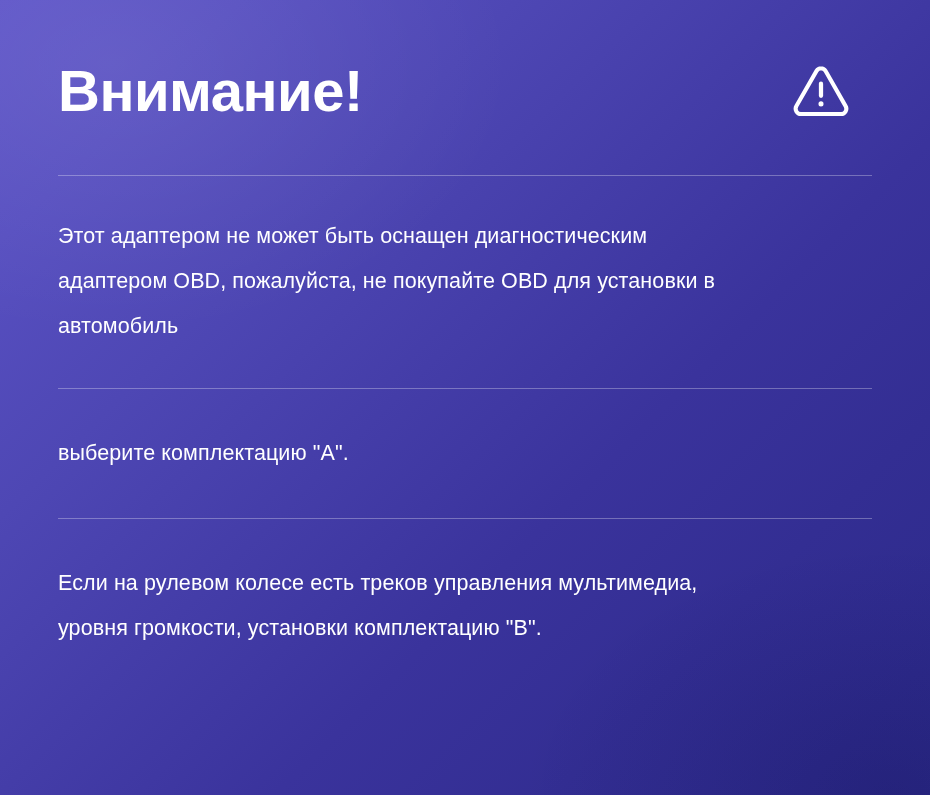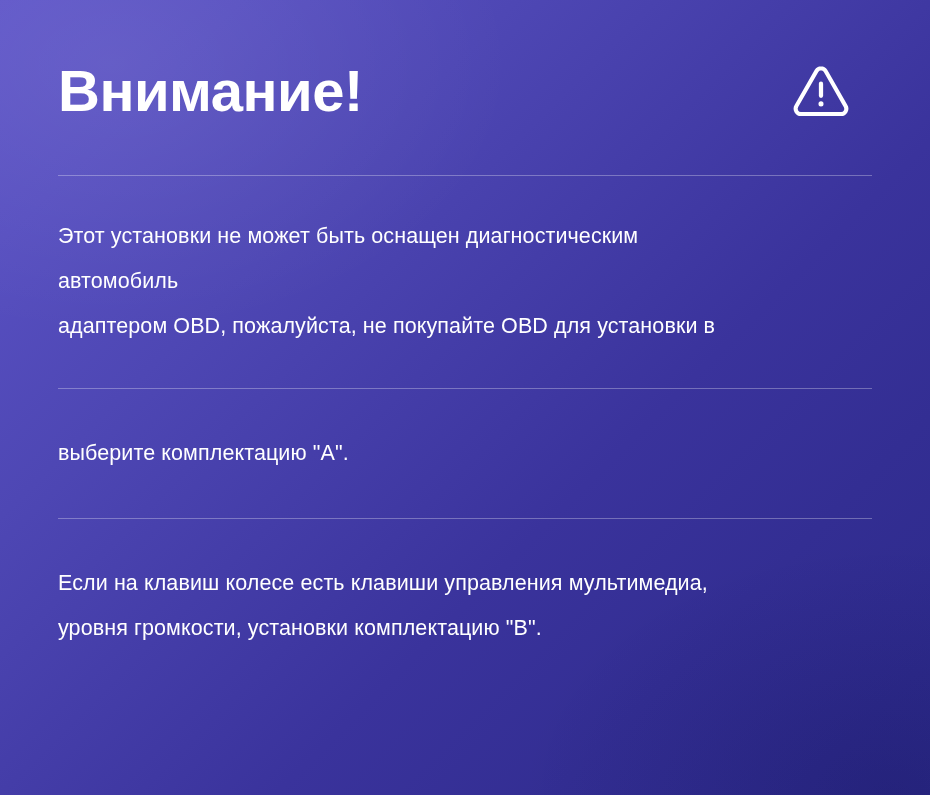--- a/index.html
+++ b/index.html
@@ -122,36 +122,36 @@
           <circle cx="32" cy="45.3" r="2.6" fill="#ffffff"></circle>
         </svg>
       </span>
     </div>
   </div>
 
   <div class="divider"></div>
 
   <div class="block block-1">
     <p>
-        <span class="nowrap-line">Этот установки не может быть оснащен диагностическим</span>
+        <span class="nowrap-line">Этот адаптером не может быть оснащен диагностическим</span>
+        <span class="nowrap-line">адаптером OBD, пожалуйста, не покупайте OBD для установки в</span>
         <span class="nowrap-line">автомобиль</span>
-        <span class="nowrap-line">адаптером OBD, пожалуйста, не покупайте OBD для установки в</span>
       </p>
   </div>
 
   <div class="divider"></div>
 
   <div class="block block-2">
     <p>
         <span class="nowrap-line">выберите комплектацию "A".</span>
       </p>
   </div>
 
   <div class="divider"></div>
 
   <div class="block block-3">
     <p>
-        <span class="nowrap-line">Если на клавиш колесе есть клавиши управления мультимедиа,</span>
+        <span class="nowrap-line">Если на рулевом колесе есть треков управления мультимедиа,</span>
         <span class="nowrap-line">уровня громкости, установки комплектацию "B".</span>
       </p>
   </div>
 
 </div>
 
 </body></html>

